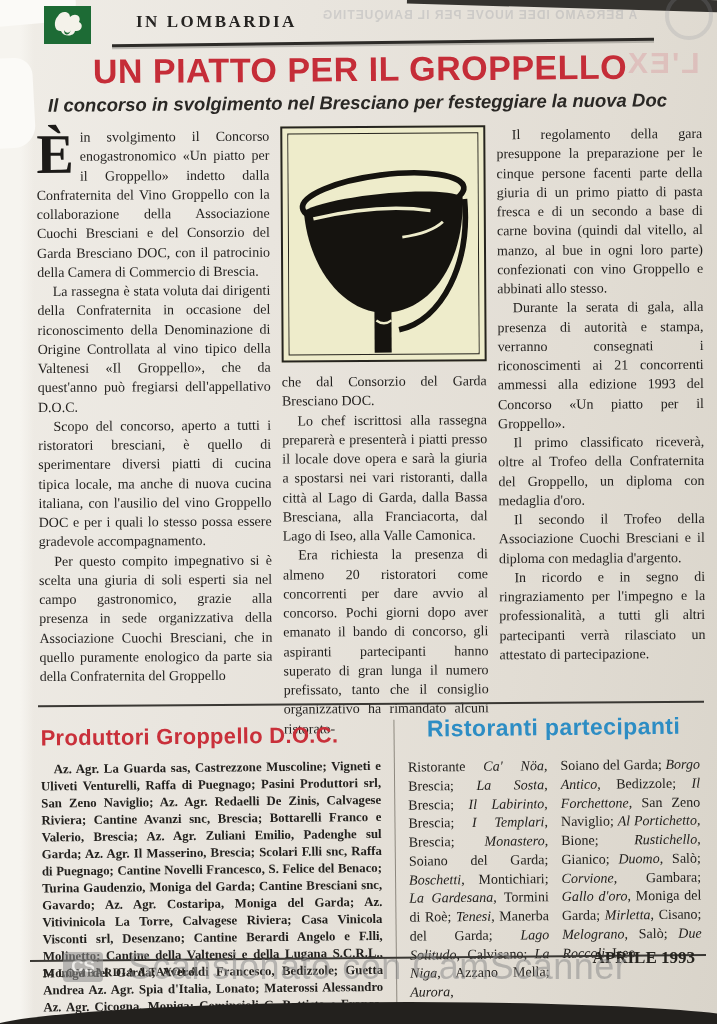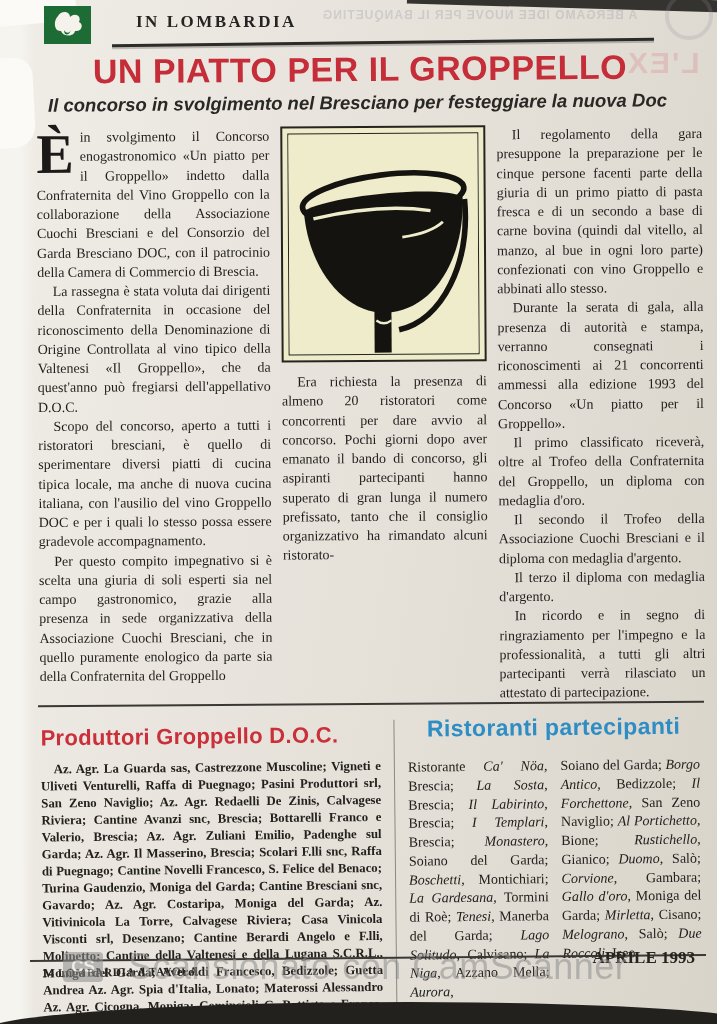--- a/index.html
+++ b/index.html
@@ -128,29 +128,30 @@
           <ellipse cx="100" cy="66" rx="86" ry="24" fill="none" stroke="#15130f" stroke-width="6" transform="rotate(-7 100 66)"></ellipse>
           <path d="M16,80 C40,64 162,52 184,66 C186,132 152,186 102,188 C56,188 20,138 16,80 Z" fill="#15130f"></path>
           <path d="M186,68 C192,136 162,196 116,206" fill="none" stroke="#15130f" stroke-width="6"></path>
           <path d="M26,88 Q95,72 150,80" fill="none" stroke="#eeeccb" stroke-width="3.5"></path>
           <path d="M120,108 Q150,104 163,92" fill="none" stroke="#eeeccb" stroke-width="3"></path>
           <rect x="90" y="186" width="18" height="44" fill="#15130f"></rect>
           <path d="M92,196 Q100,202 108,196" fill="none" stroke="#eeeccb" stroke-width="2.5"></path>
         </svg>
         </div>
       </div>
+      <p class="cont">che dal Consorzio del Garda Bresciano DOC.</p>
+      <p>Lo chef iscrittosi alla rassegna preparerà e presenterà i piatti presso il locale dove opera e sarà la giuria a spostarsi nei vari ristoranti, dalla città al Lago di Garda, dalla Bassa Bresciana, alla Franciacorta, dal Lago di Iseo, alla Valle Camonica.</p>
       <p>Era richiesta la presenza di almeno 20 ristoratori come concorrenti per dare avvio al concorso. Pochi giorni dopo aver emanato il bando di concorso, gli aspiranti partecipanti hanno superato di gran lunga il numero prefissato, tanto che il consiglio organizzativo ha rimandato alcuni ristorato-</p>
     </div>
 
     <div class="col col3">
       <p>Il regolamento della gara presuppone la preparazione per le cinque persone facenti parte della giuria di un primo piatto di pasta fresca e di un secondo a base di carne bovina (quindi dal vitello, al manzo, al bue in ogni loro parte) confezionati con vino Groppello e abbinati allo stesso.</p>
       <p>Durante la serata di gala, alla presenza di autorità e stampa, verranno consegnati i riconoscimenti ai 21 concorrenti ammessi alla edizione 1993 del Concorso «Un piatto per il Groppello».</p>
       <p>Il primo classificato riceverà, oltre al Trofeo della Confraternita del Groppello, un diploma con medaglia d'oro.</p>
       <p>Il secondo il Trofeo della Associazione Cuochi Bresciani e il diploma con medaglia d'argento.</p>
-      <p>Il terzo il diploma con medaglia d'argento.</p>
       <p>In ricordo e in segno di ringraziamento per l'impegno e la professionalità, a tutti gli altri partecipanti verrà rilasciato un attestato di partecipazione.</p>
     </div>
   </div>
 
   <div class="section-rule"></div>
 
   <div class="bottom">
     <div class="producers">
       <div class="producers-heading">Produttori Groppello D.O.C.</div>
       <div class="producers-text">Az. Agr. La Guarda sas, Castrezzone Muscoline; Vigneti e Uliveti Venturelli, Raffa di Puegnago; Pasini Produttori srl, San Zeno Naviglio; Az. Agr. Redaelli De Zinis, Calvagese Riviera; Cantine Avanzi snc, Brescia; Bottarelli Franco e Valerio, Brescia; Az. Agr. Zuliani Emilio, Padenghe sul Garda; Az. Agr. Il Masserino, Brescia; Scolari F.lli snc, Raffa di Puegnago; Cantine Novelli Francesco, S. Felice del Benaco; Turina Gaudenzio, Moniga del Garda; Cantine Bresciani snc, Gavardo; Az. Agr. Costaripa, Moniga del Garda; Az. Vitivinicola La Torre, Calvagese Riviera; Casa Vinicola Visconti srl, Desenzano; Cantine Berardi Angelo e F.lli, Molinetto; Cantine della Valtenesi e della Lugana S.C.R.L., Moniga del Garda; Averoldi Francesco, Bedizzole; Guetta Andrea Az. Agr. Spia d'Italia, Lonato; Materossi Alessandro Az. Agr. Cicogna, Moniga; Comincioli G. Battista e Franco, Puegnago; Cantine Franzosi Bruno, Puegnago.</div>

